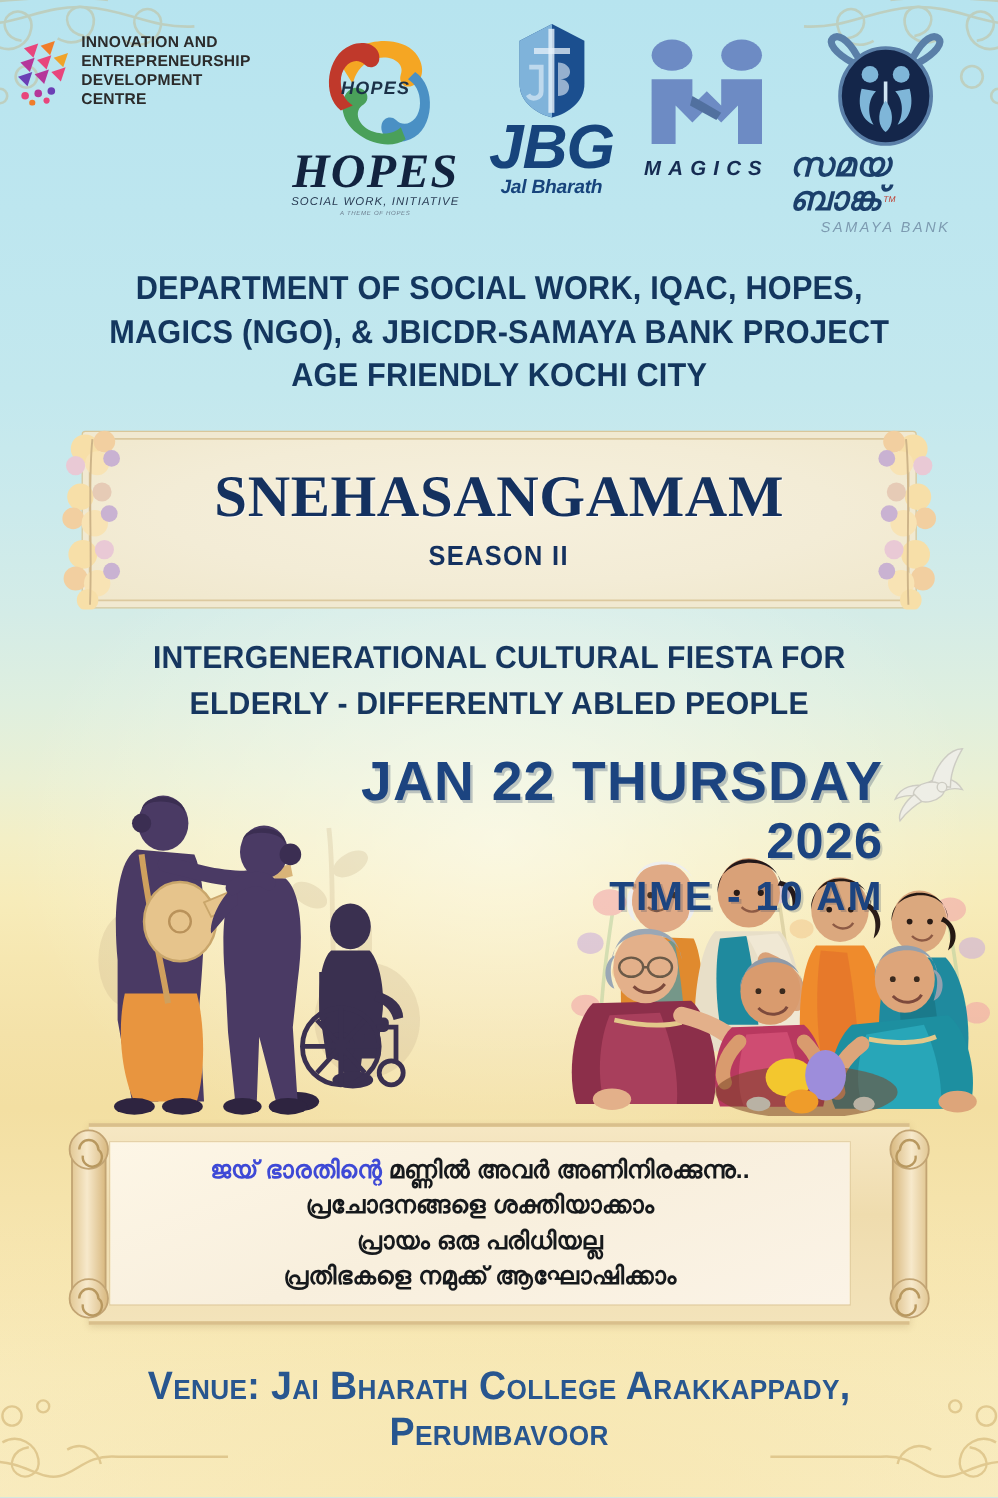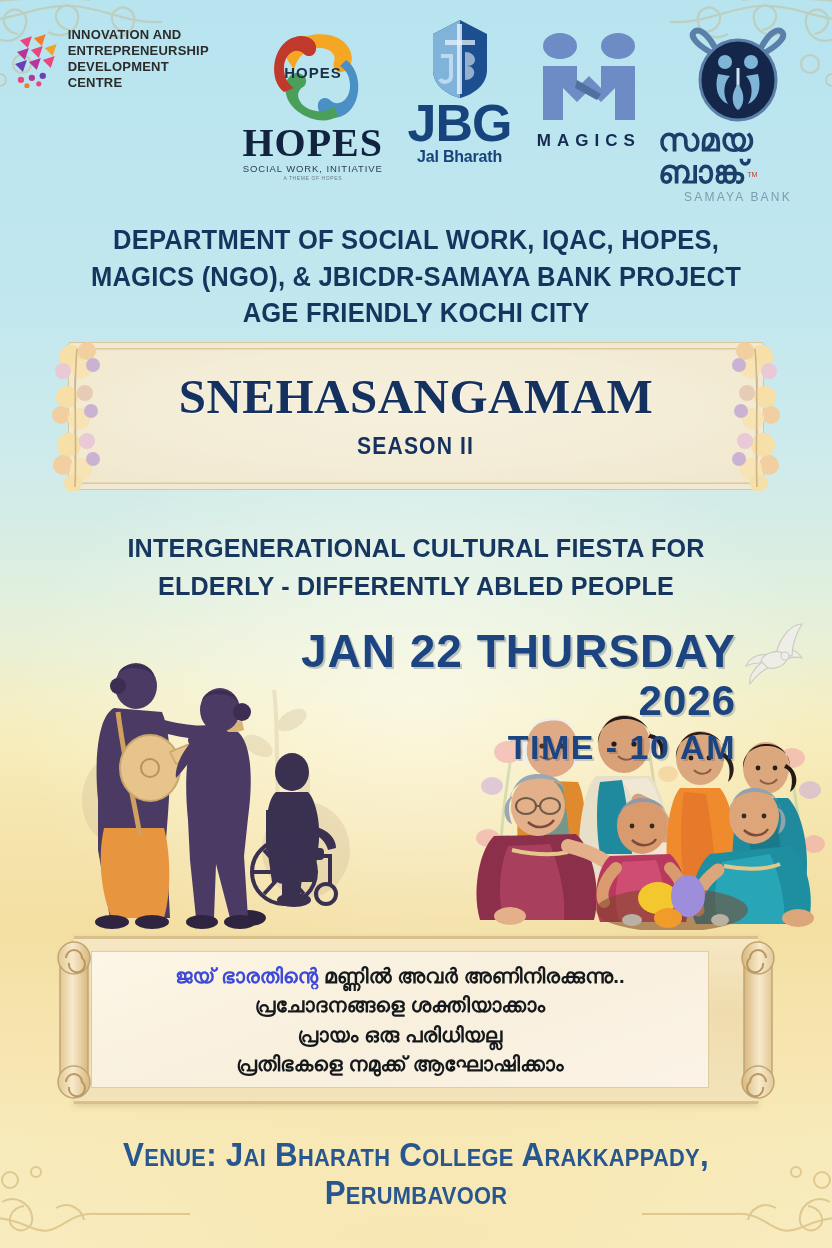--- a/index.html
+++ b/index.html
@@ -49,21 +49,21 @@
   .fil-tr { top:-6px; right:-14px; transform:scaleX(-1); }
   .fil-bl { bottom:-4px; left:-10px; transform:scaleY(-1); opacity:.5;}
   .fil-br { bottom:-4px; right:-10px; transform:scale(-1,-1); opacity:.5;}
 
   
   .logos {
     position:absolute; top:14px; left:0; width:832px; height:190px;
     display:flex; align-items:flex-start; justify-content:space-between;
     padding:0 14px;
   }
-  .logo-cell { position:relative; display:flex; flex-direction:column; align-items:center; }
+  .logo-cell { position:relative; display:flex; flex-direction:column; align-items:center;font-style:italic; }
 
   .iic-wrap { width:212px; }
   .iic-top { display:flex; align-items:center; gap:4px; }
   .iic-text { font-size:13.5px; font-weight:bold; color:#1f3b8c; line-height:1.12; letter-spacing:.3px; }
   .iic-sub { font-size:7.5px; color:#d0342c; font-weight:bold; margin-top:2px; letter-spacing:.1px;}
   .iedc-top { display:flex; align-items:center; gap:8px; margin-top:13px; }
   .iedc-text { font-size:13px; font-weight:bold; color:#2b2b2b; line-height:1.22; letter-spacing:.2px; }
 
   .hopes-word {
     font-family:"Liberation Serif", serif;
@@ -71,36 +71,36 @@
     line-height:.95; margin-top:-4px;
   }
   .hopes-tag { font-size:9.5px; color:#2a3d55; letter-spacing:.9px; margin-top:1px; }
   .hopes-tag2 { font-size:5px; color:#6a7b8c; letter-spacing:.6px; margin-top:1px; }
 
   .jbg-word { font-size:52px; font-weight:bold; color:#17447c; letter-spacing:-1px; line-height:.88; margin-top:1px;text-align:right;}
   .jbg-sub { font-size:16px; font-weight:bold; color:#17447c; margin-top:1px; letter-spacing:-.2px;}
 
   .magics-word { font-size:17px; font-weight:bold; color:#152b52; letter-spacing:6px; margin-top:7px; }
 
-  .samaya-mal { font-size:32px; font-weight:bold; color:#1b3f6b; letter-spacing:.5px; line-height:1; }
+  .samaya-mal { font-size:28px; font-weight:bold; color:#1b3f6b; letter-spacing:.5px; line-height:1; }
   .samaya-eng { font-size:12px; color:#7d9bb1; letter-spacing:2.2px; margin-top:2px; }
   .tm { font-size:7px; color:#c0392b; vertical-align:super; }
 
   
   .dept {
     position:absolute; top:222px; left:0; width:832px;
     text-align:center; color:#13365e;
     font-weight:bold; font-size:27.5px; line-height:1.33;
     letter-spacing:.2px;
     transform:scaleX(.93); transform-origin:center top;
   }
 
   
   .banner {
-    position:absolute; top:342px; left:68px; width:696px; height:148px;
+    position:absolute; top:359px; left:68px; width:696px; height:148px;
     background:
       radial-gradient(ellipse 78% 80% at 50% 45%, #f6f0dd 0%, #f3ecd6 52%, #efe6c9 100%);
     border:1.5px solid #d9c79a;
     box-shadow:inset 0 0 0 5px rgba(243,236,214,.9), inset 0 0 0 6.5px #dcc99f;
     border-radius:3px;
   }
   .banner-inner { position:absolute; inset:0; display:flex; flex-direction:column; align-items:center; justify-content:center; }
   .title-main {
     font-family:"Liberation Serif", serif;
     font-size:49px; font-weight:bold; color:#14315f;

